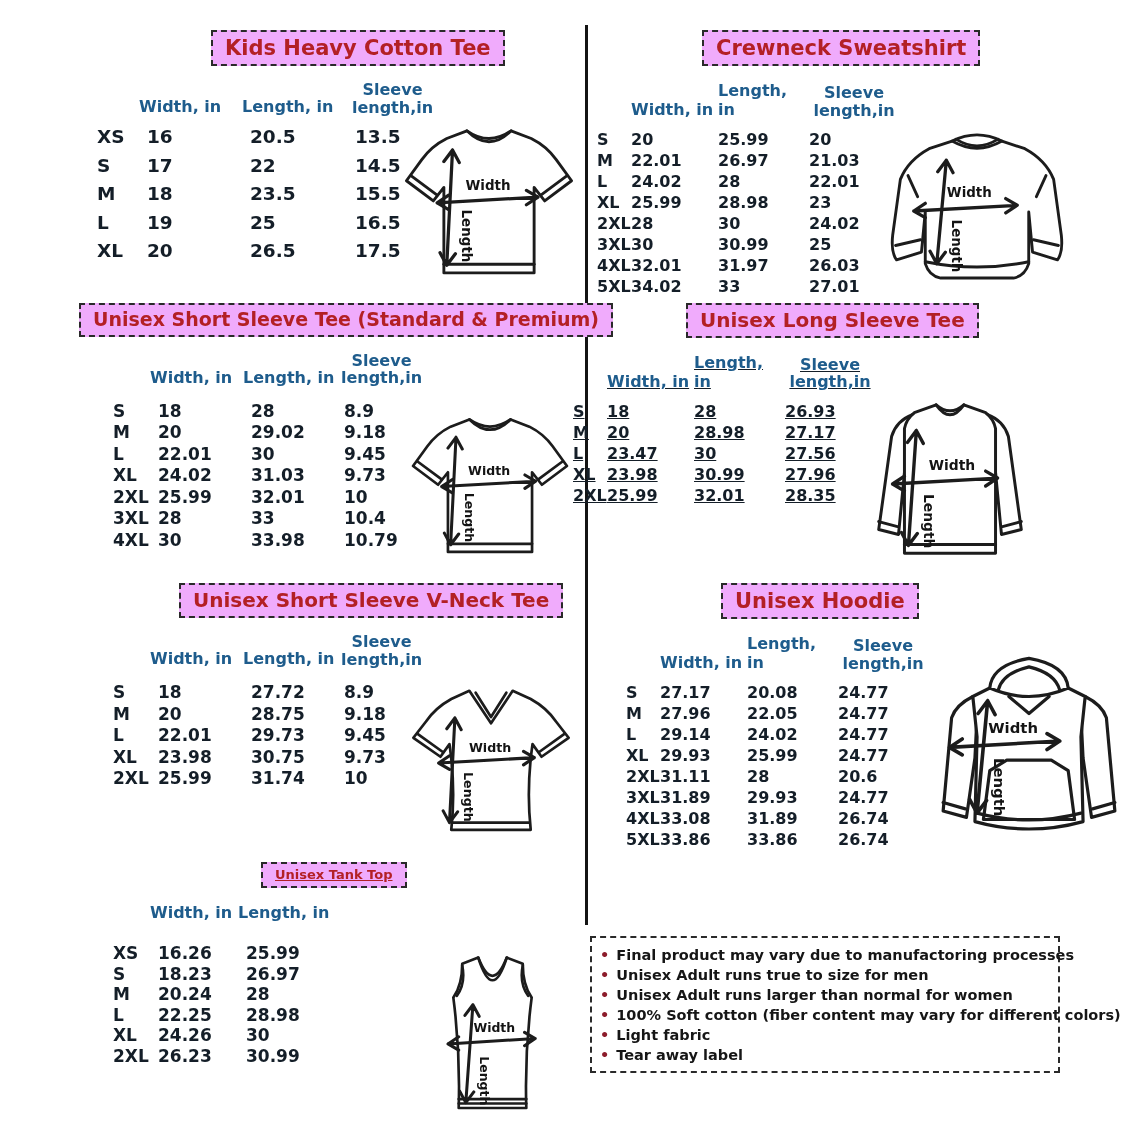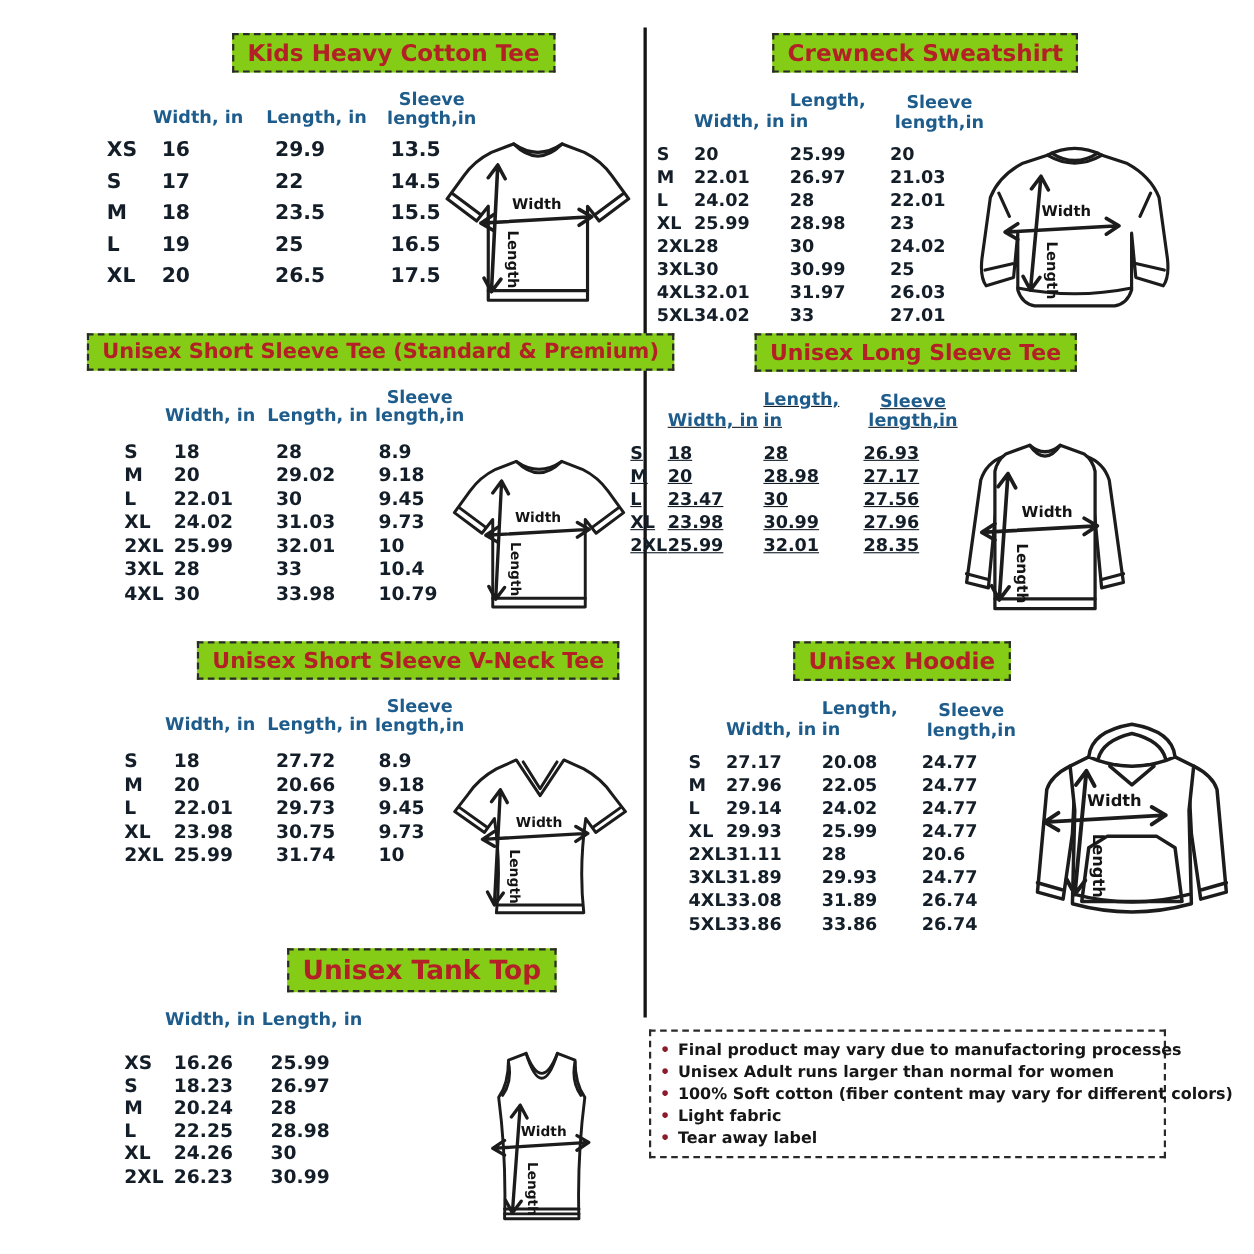--- a/index.html
+++ b/index.html
@@ -7,21 +7,21 @@
   #canvas {
     position:relative; width:1140px; height:1140px; background:#fff;
     font-family:"DejaVu Sans", sans-serif; color:var(--body_text,#141e28);
     overflow:hidden;
   }
   .divider { position:absolute; width:3px; background:var(--line,#141414); }
   .panel { position:absolute; }
   .title-box {
     display:inline-block; border:2px dashed #2a2a2a; padding:3px 12px;
     font-weight:700; color:var(--title_red,#b32025); white-space:nowrap;
-    background:#84cc16; line-height:1.25;
+    background:#f0abfc; line-height:1.25;
   }
   .tbl { position:relative; }
   .hdr, .row { display:grid; align-items:end; }
   .hdr { color:var(--header_blue,#1e5c8c); font-weight:700; font-size:16px; }
   .hdr .sleeve-h { white-space:pre-line; text-align:center; line-height:1.1; transform:translateX(-10px); }
   .hdr .one-h { transform:translateX(-8px); }
   .rows { font-weight:700; }
   .row span { white-space:nowrap; }
   
   .g-kids  { grid-template-columns:50px 103px 105px 95px; margin-left:82px; }
@@ -62,21 +62,21 @@
         <span class="one-h">Width, in</span>
         <span class="one-h">Length, in</span>
         <span class="sleeve-h">Sleeve
 length,in</span>
       </div>
       <div class="rows rows-kids">
 
           <div class="row g-kids">
             <span>XS</span>
             <span>16</span>
-            <span>29.9</span>
+            <span>20.5</span>
             <span>13.5</span>
           </div>
 
           <div class="row g-kids">
             <span>S</span>
             <span>17</span>
             <span>22</span>
             <span>14.5</span>
           </div>
 
@@ -207,21 +207,21 @@
           <div class="row g-left">
             <span>S</span>
             <span>18</span>
             <span>27.72</span>
             <span>8.9</span>
           </div>
 
           <div class="row g-left">
             <span>M</span>
             <span>20</span>
-            <span>20.66</span>
+            <span>28.75</span>
             <span>9.18</span>
           </div>
 
           <div class="row g-left">
             <span>L</span>
             <span>22.01</span>
             <span>29.73</span>
             <span>9.45</span>
           </div>
 
@@ -246,21 +246,21 @@
       <path d="M58,168 L142,168"></path>
       <path d="M19,70 L47,90 M181,70 L153,90"></path>
       <path class="arr" d="M42,102 L148,96 M42,102 l12,-8 M42,102 l12,7 M148,96 l-12,-7 M148,96 l-12,8"></path>
       <path class="arr" d="M60,52 L54,168 M60,52 l-9,12 M60,52 l7,13 M54,168 l-7,-13 M54,168 l9,-12"></path>
       <text x="99" y="90" text-anchor="middle">Width</text>
       <text transform="rotate(90 70 112)" x="70" y="112">Length</text>
     </svg>
   </div>
 
   <div class="panel" style="left:15px; top:862px; width:565px; height:270px;">
-    <div class="title-box" style="margin-left:246px; font-size:24px;">
+    <div class="title-box" style="margin-left:246px; font-size:13px;text-decoration:underline;">
       <span>Unisex Tank Top</span>
     </div>
     <div class="tbl">
       <div class="hdr g-tank">
         <span></span>
         <span class="one-h">Width, in</span>
         <span class="one-h">Length, in</span>
       </div>
       <div class="rows rows-tank">
 
@@ -548,20 +548,21 @@
       <text x="100" y="76" text-anchor="middle">Width</text>
       <text transform="rotate(90 82 100)" x="82" y="100">Length</text>
     </svg>
   </div>
 
   <div class="notes-box" style="left:590px; top:936px; width:470px;">
     <div>
 
         <div class="note-item"><span class="bullet">•</span><span>Final product may vary due to manufactoring processes</span></div>
 
+        <div class="note-item"><span class="bullet">•</span><span>Unisex Adult runs true to size for men</span></div>
 
         <div class="note-item"><span class="bullet">•</span><span>Unisex Adult runs larger than normal for women</span></div>
 
         <div class="note-item"><span class="bullet">•</span><span>100% Soft cotton (fiber content may vary for different colors)</span></div>
 
         <div class="note-item"><span class="bullet">•</span><span>Light fabric</span></div>
 
         <div class="note-item"><span class="bullet">•</span><span>Tear away label</span></div>
       </div>
   </div>

